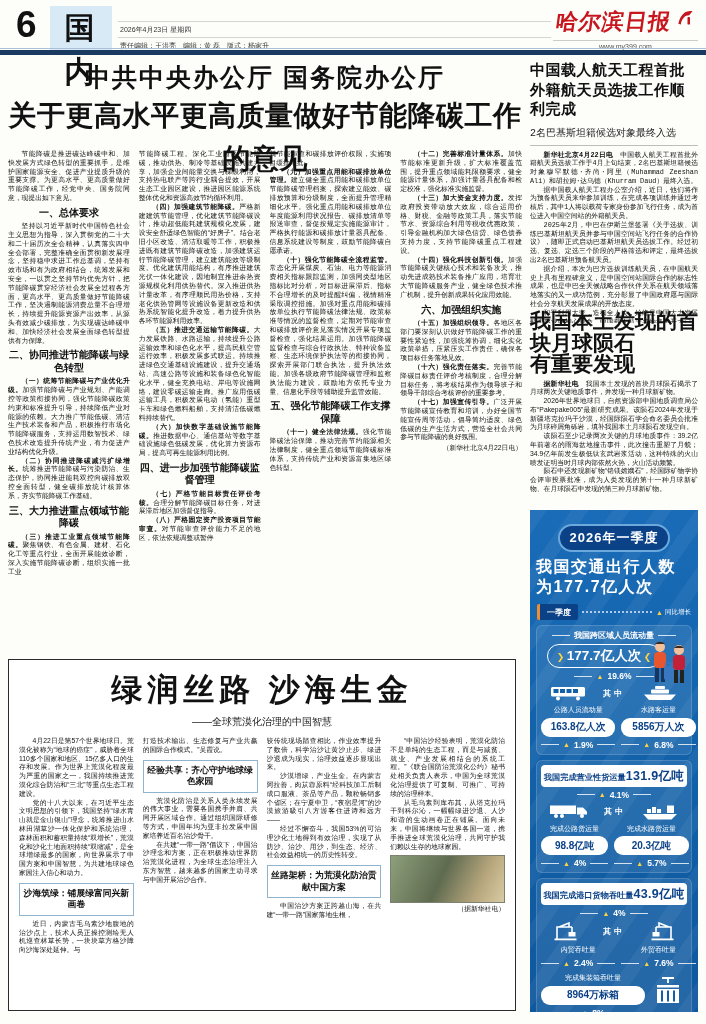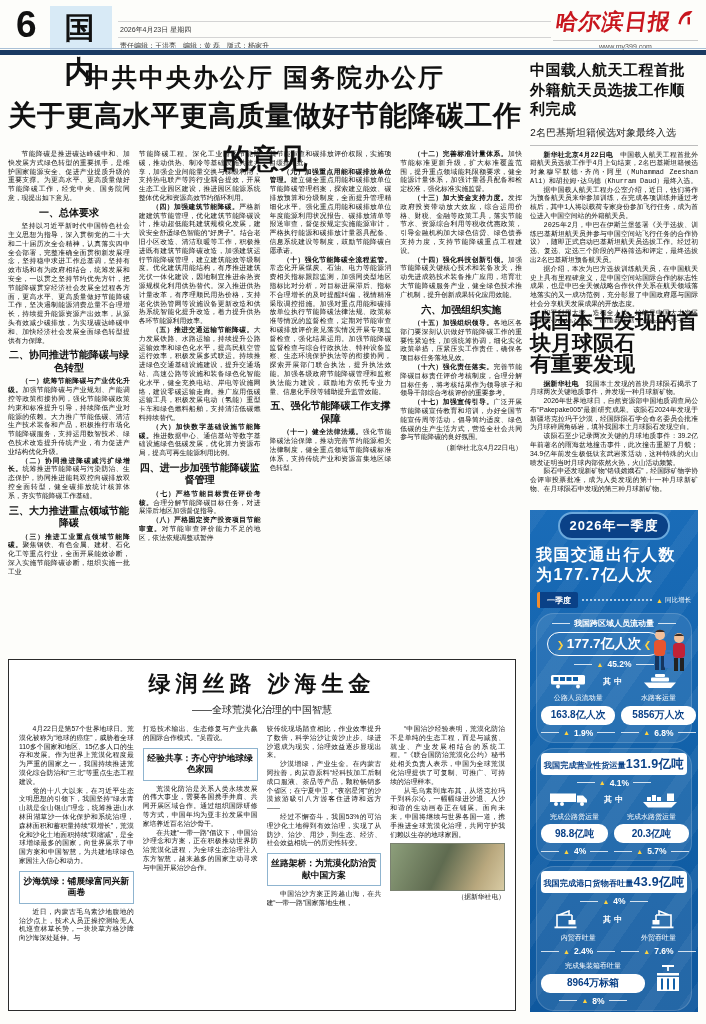--- a/index.html
+++ b/index.html
@@ -46,32 +46,32 @@
   .sb-a1{position:absolute;left:0;top:0;width:168px;font-family:Liberation Mono, monospace;}
   .sb-a1-title{font-size:15px;font-weight:900;line-height:19.5px;letter-spacing:0.5px;}
   .sb-a1-sub{font-size:10px;margin-top:5px;padding-bottom:5px;border-bottom:1px solid #bdbdbd;color:#222;}
   .sb-a1-body{height:172px;overflow:hidden;margin-top:5px;text-align:justify;}
   .sb-a2{position:absolute;left:0;top:248px;width:168px;}
   .sb-a2-title{font-size:21px;font-weight:900;line-height:21.5px;}
   .sb-a2-body{height:148px;overflow:hidden;margin-top:5px;text-align:justify;}
 
   
   .ig{position:absolute;left:0;top:448px;width:168px;height:502px;box-sizing:border-box;
-      padding:2px 6px 4px;color:#fff;overflow:hidden;
+      padding:14px 6px 4px;color:#fff;overflow:hidden;
       background:repeating-linear-gradient(125deg,rgba(255,255,255,.05) 0 14px,rgba(255,255,255,0) 14px 34px),
                  linear-gradient(180deg,#1a6cb8 0%,#1160a8 55%,#0f589e 100%);}
   .ig-badge{width:108px;margin:0 auto;background:#0a4187;border:2px solid #6ba9dd;border-radius:14px;
             font-weight:900;font-size:13px;text-align:center;padding:3px 0;letter-spacing:1px;}
   .ig-title{font-size:16px;font-weight:900;text-align:left;line-height:20px;margin-top:5px;letter-spacing:1.5px;}
   .ig-tagrow{display:flex;align-items:center;margin:7px 1px 0;text-align:center;}
   .ig-tag{background:#0a4187;border-left:3px solid #f08c2e;font-size:8px;font-weight:bold;
           padding:2.5px 7px;border-radius:2px;}
   .ig-dots{flex:1;border-top:2px dotted rgba(255,255,255,.65);margin:0 4px;}
   .ig-legend{font-size:6.5px;display:flex;align-items:center;gap:2px;}
-  .panel{background:rgba(255,255,255,.09);border:1px solid rgba(255,255,255,.16);border-radius:18px;
+  .panel{background:rgba(255,255,255,.09);border:1px solid rgba(255,255,255,.16);border-radius:6px;
          margin-top:5px;padding:4px 4px 4px;position:relative;}
   .p-label{display:flex;align-items:center;justify-content:center;gap:4px;font-size:8px;font-weight:bold;}
   .dash{width:18px;border-top:1px solid rgba(255,255,255,.8);}
   .big-pill{border:1.5px solid #fff;border-radius:12px;text-align:center;font-size:13.5px;font-weight:900;
             padding:2px 0;margin:3px 26px 0 6px;}
   .mark{color:#ffd23f;font-size:9px;font-weight:900;}
   .growth{display:flex;align-items:center;justify-content:center;gap:4px;font-size:8.5px;font-weight:bold;margin-top:3px;}
   .up{color:#ffd23f;font-size:7px;line-height:7px;}
   .amongrow{display:flex;align-items:center;justify-content:space-around;margin-top:4px;}
   .among{font-size:8px;font-weight:bold;letter-spacing:3px;text-align:right;}
@@ -82,21 +82,21 @@
   .banner{background:#fff;color:#0a4187;border-radius:4px;display:flex;align-items:baseline;
           justify-content:center;padding:3px 2px 2px;font-weight:900;}
   .bt{font-size:8.2px;}  .bv{font-size:12.5px;letter-spacing:0.3px;}
   .cont-row{display:flex;align-items:center;gap:4px;margin-top:3px;}
   .cont-left{flex:1;text-align:center;}
   .people{position:absolute;right:1px;top:14px;}
 
   
   .bb{position:absolute;left:8px;top:659px;width:508px;height:352px;border:1.5px solid #2b2b2b;
       background:#fff;box-sizing:border-box;padding:6px 10px;}
-  .bb-title{font-size:22px;font-weight:900;text-align:center;letter-spacing:5px;margin-top:3px;}
+  .bb-title{font-size:31px;font-weight:900;text-align:center;letter-spacing:5px;margin-top:3px;}
   .bb-sub{font-size:10px;text-align:center;margin-top:4px;color:#222;}
   .bb-cols{display:flex;gap:9px;margin-top:8px;height:268px;overflow:hidden;}
 </style>
 </head>
 <body>
 
 <div class="page">
 
   <div class="hd">
     <div class="hd-pageno">6</div>
@@ -228,21 +228,21 @@
           <span class="dash"></span>
           <span>我国跨区域人员流动量</span>
           <span class="dash"></span>
         </div>
         <div class="big-pill">
           <span class="mark">❯ </span><span>177.7亿人次</span><span class="mark"> ❮</span>
         </div>
         <div class="growth">
           <span class="dash"></span>
           <span class="up">▲</span>
-          <span>45.2%</span>
+          <span>19.6%</span>
           <span class="dash"></span>
         </div>
         <div class="amongrow">
           <svg width="36" height="15" viewBox="0 0 36 15">
             <rect x="1" y="1" width="34" height="9.5" rx="1.5" fill="#fff"></rect>
             <rect x="3.5" y="3" width="5" height="4" fill="#1160a8"></rect>
               <rect x="10" y="3" width="5" height="4" fill="#1160a8"></rect>
             <rect x="16.5" y="3" width="5" height="4" fill="#1160a8"></rect>
               <rect x="23" y="3" width="5" height="4" fill="#1160a8"></rect>
             <circle cx="8" cy="12.5" r="2" fill="#fff"></circle>

